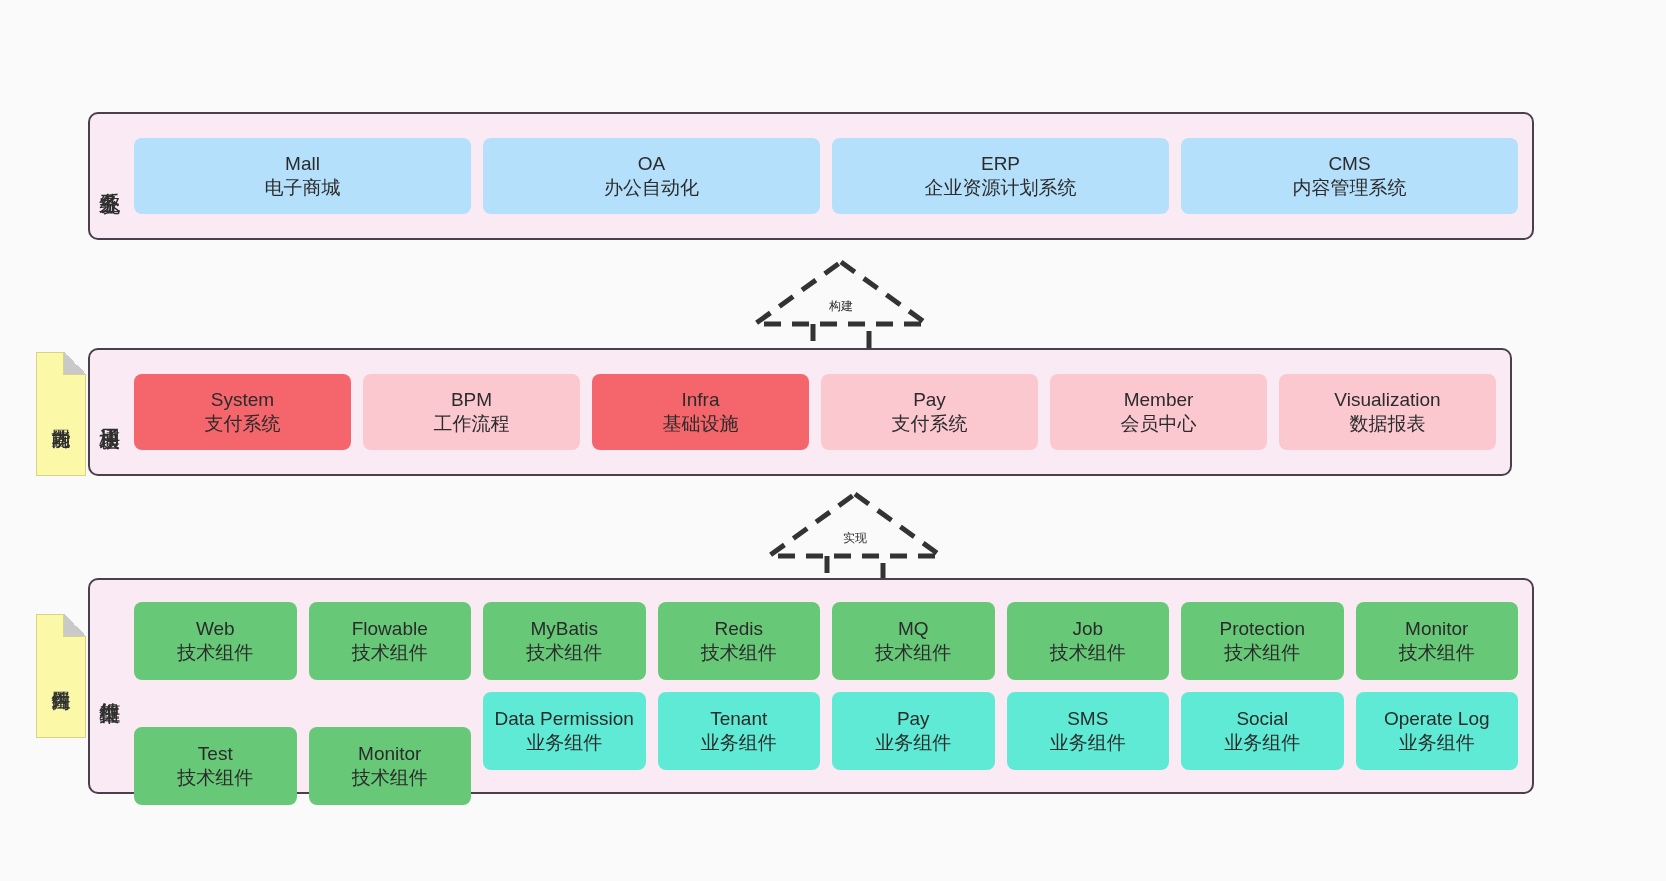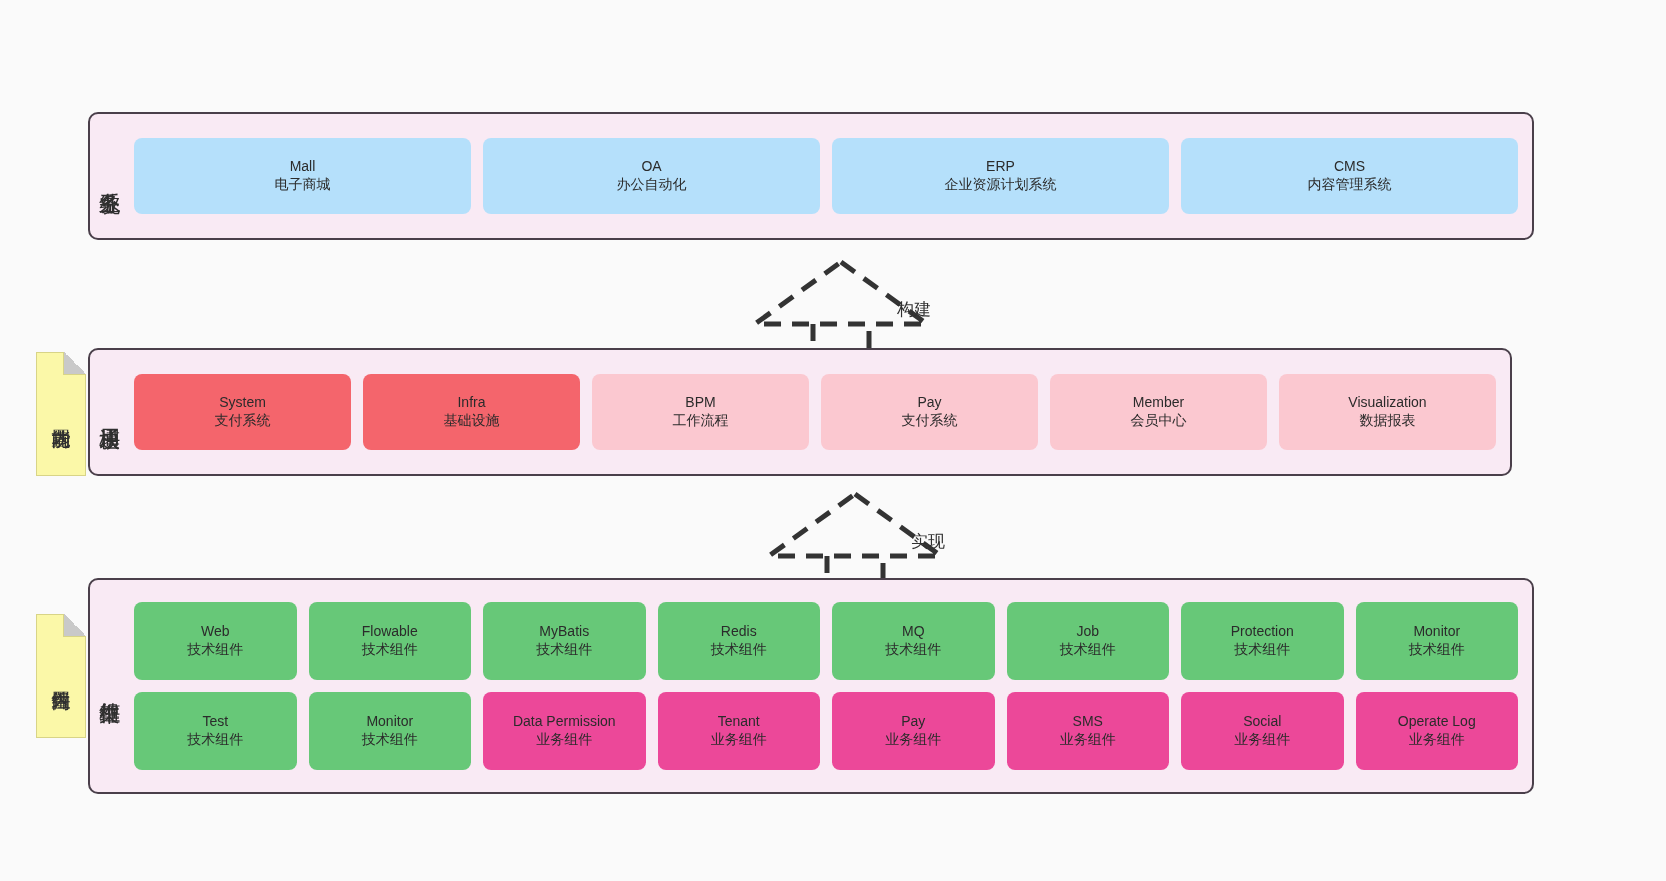--- a/index.html
+++ b/index.html
@@ -64,33 +64,33 @@
   .card {
     flex: 1 1 0;
     box-sizing: border-box;
     border-radius: 8px;
     display: flex;
     flex-direction: column;
     align-items: center;
     justify-content: center;
     text-align: center;
     padding: 6px 4px;
-    font-size: 14px;
+    font-size: 19px;
     line-height: 1.28;
     color: #2b2b2b;
   }
   .card .t-en { display: block; }
   .card .t-cn { display: block; }
 
   
   .c-blue       { background: #b5e0fb; }
   .c-red        { background: #f4656c; }
   .c-pink       { background: #fbc8d0; }
-  .c-green      { background: #67c878; }
-  .c-lightgreen { background: #ec4899; }
+  .c-green      { background: #67c878; margin-top: 35px; }
+  .c-lightgreen { background: #5eead4; }
 
   
   #layer-business  { left: 88px;  top: 112px; width: 1446px; height: 128px; }
   #layer-business .card { height: 76px; }
 
   #layer-common    { left: 88px;  top: 348px; width: 1424px; height: 128px; }
   #layer-common .card { height: 76px; }
 
   #layer-framework { left: 88px;  top: 578px; width: 1446px; height: 216px; }
   #layer-framework .card { height: 78px; }
@@ -132,22 +132,22 @@
     position: absolute;
     width: 180px;
     height: 110px;
   }
   .arrow svg { display: block; width: 180px; height: 110px; }
   .arrow-label {
     position: absolute;
     left: 0;
     right: 0;
     top: 40px;
-    text-align: right;
-    font-size: 17px;
+    text-align: center;
+    font-size: 12px;
     color: #2f2f2f;
     background: transparent;
     user-select: none;
   }
   #arrow-build   { left: 751px; top: 258px; }
   #arrow-realize { left: 765px; top: 490px; }
 </style>
 </head>
 <body>
 
@@ -188,27 +188,27 @@
   <div class="sticky" id="sticky-common">内置功能</div>
 
   <div class="layer" id="layer-common">
     <div class="layer-title">通用模块</div>
     <div class="layer-body">
       <div class="row">
         <div class="card c-red">
           <span class="t-en">System</span>
           <span class="t-cn">支付系统</span>
         </div>
+        <div class="card c-pink">
+          <span class="t-en">BPM</span>
+          <span class="t-cn">工作流程</span>
+        </div>
         <div class="card c-red">
           <span class="t-en">Infra</span>
           <span class="t-cn">基础设施</span>
-        </div>
-        <div class="card c-pink">
-          <span class="t-en">BPM</span>
-          <span class="t-cn">工作流程</span>
         </div>
         <div class="card c-pink">
           <span class="t-en">Pay</span>
           <span class="t-cn">支付系统</span>
         </div>
         <div class="card c-pink">
           <span class="t-en">Member</span>
           <span class="t-cn">会员中心</span>
         </div>
         <div class="card c-pink">

